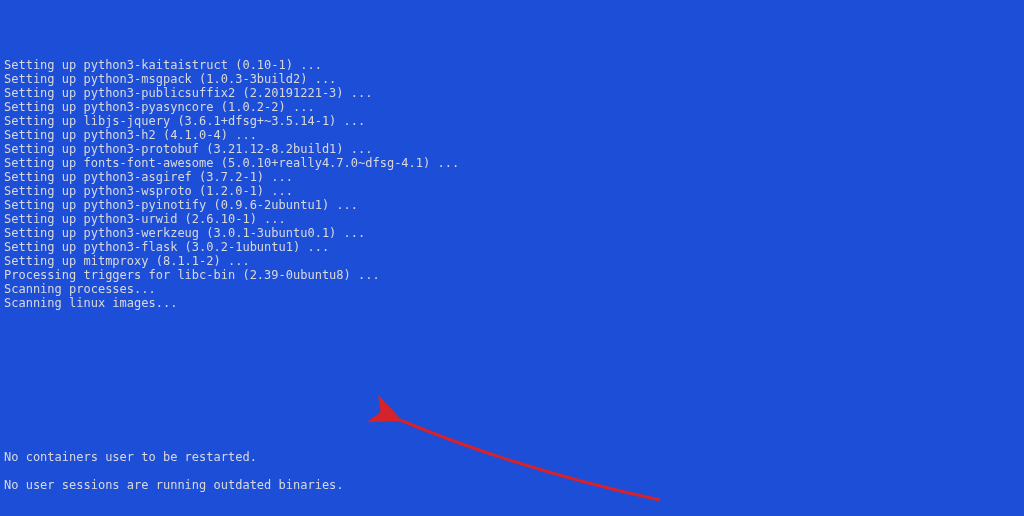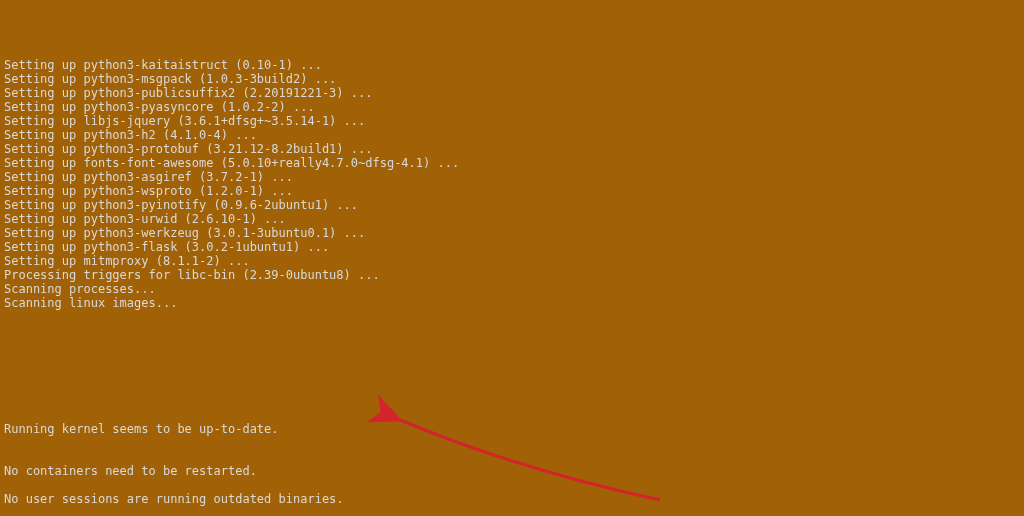--- a/index.html
+++ b/index.html
@@ -1,18 +1,18 @@
 <!DOCTYPE html>
 <html><head>
 <meta charset="utf-8">
 <style>
   html,body{margin:0;padding:0;background:#111;}
   .term{
     width:1024px;height:516px;
-    background:#a16207;
+    background:#1d4ed8;
     color:#d9d9d9;
     font-family:"Menlo","Consolas","DejaVu Sans Mono",monospace;
     font-size:12px;
     line-height:14px;
     padding:2px 4px 0 4px;
     box-sizing:border-box;
     white-space:pre;
     position:relative;
     overflow:hidden;
   }
@@ -24,21 +24,21 @@
 <body>
 
 <div class="term">
 
   
   <div id="setup-block"><div class="line">Setting up python3-kaitaistruct (0.10-1) ...</div><div class="line">Setting up python3-msgpack (1.0.3-3build2) ...</div><div class="line">Setting up python3-publicsuffix2 (2.20191221-3) ...</div><div class="line">Setting up python3-pyasyncore (1.0.2-2) ...</div><div class="line">Setting up libjs-jquery (3.6.1+dfsg+~3.5.14-1) ...</div><div class="line">Setting up python3-h2 (4.1.0-4) ...</div><div class="line">Setting up python3-protobuf (3.21.12-8.2build1) ...</div><div class="line">Setting up fonts-font-awesome (5.0.10+really4.7.0~dfsg-4.1) ...</div><div class="line">Setting up python3-asgiref (3.7.2-1) ...</div><div class="line">Setting up python3-wsproto (1.2.0-1) ...</div><div class="line">Setting up python3-pyinotify (0.9.6-2ubuntu1) ...</div><div class="line">Setting up python3-urwid (2.6.10-1) ...</div><div class="line">Setting up python3-werkzeug (3.0.1-3ubuntu0.1) ...</div><div class="line">Setting up python3-flask (3.0.2-1ubuntu1) ...</div><div class="line">Setting up mitmproxy (8.1.1-2) ...</div><div class="line">Processing triggers for libc-bin (2.39-0ubuntu8) ...</div><div class="line">Scanning processes...</div><div class="line">Scanning linux images...</div></div>
 
   <div class="blank"></div>
 
   
-  <div id="status-block"><div class="line">Running kernel seems to be up-to-date.</div><div class="blank"></div><div class="blank"></div><div class="line">No containers need to be restarted.</div><div class="blank"></div><div class="line">No user sessions are running outdated binaries.</div></div>
+  <div id="status-block"><div class="blank"></div><div class="blank"></div><div class="line">No containers user to be restarted.</div><div class="blank"></div><div class="line">No user sessions are running outdated binaries.</div></div>
 
   
   
 
   
   
 
   
   
   

